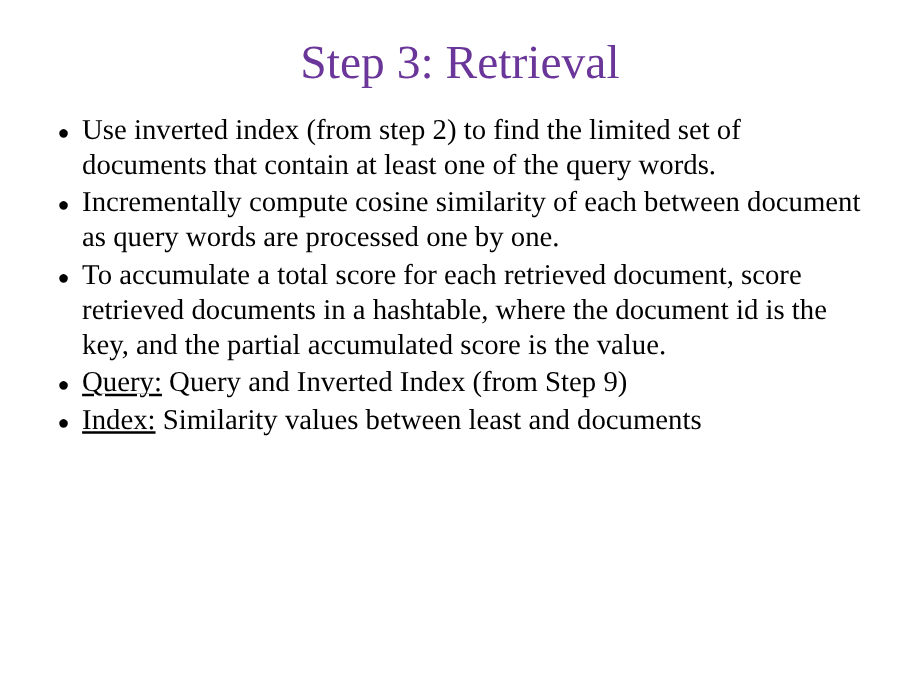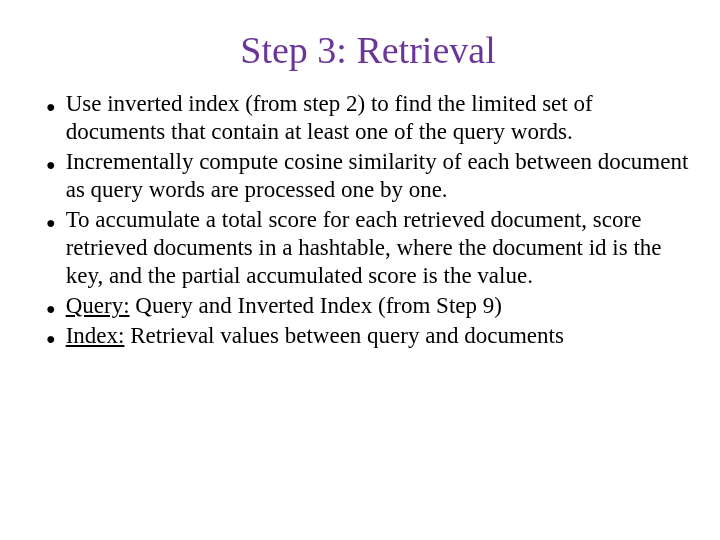--- a/index.html
+++ b/index.html
@@ -69,17 +69,17 @@
       <span class="btext"><span></span><span class="uline"></span><span>To accumulate a total score for each retrieved document, score retrieved documents in a hashtable, where the document id is the key, and the partial accumulated score is the value.</span></span>
     </div>
 
     <div class="bullet">
       <span class="dot">●</span>
       <span class="btext"><span></span><span class="uline">Query:</span><span> Query and Inverted Index (from Step 9)</span></span>
     </div>
 
     <div class="bullet">
       <span class="dot">●</span>
-      <span class="btext"><span></span><span class="uline">Index:</span><span> Retrieval values between query and documents</span></span>
+      <span class="btext"><span></span><span class="uline">Index:</span><span> Similarity values between least and documents</span></span>
     </div>
 
   </div>
 </div>
 
 </body></html>

